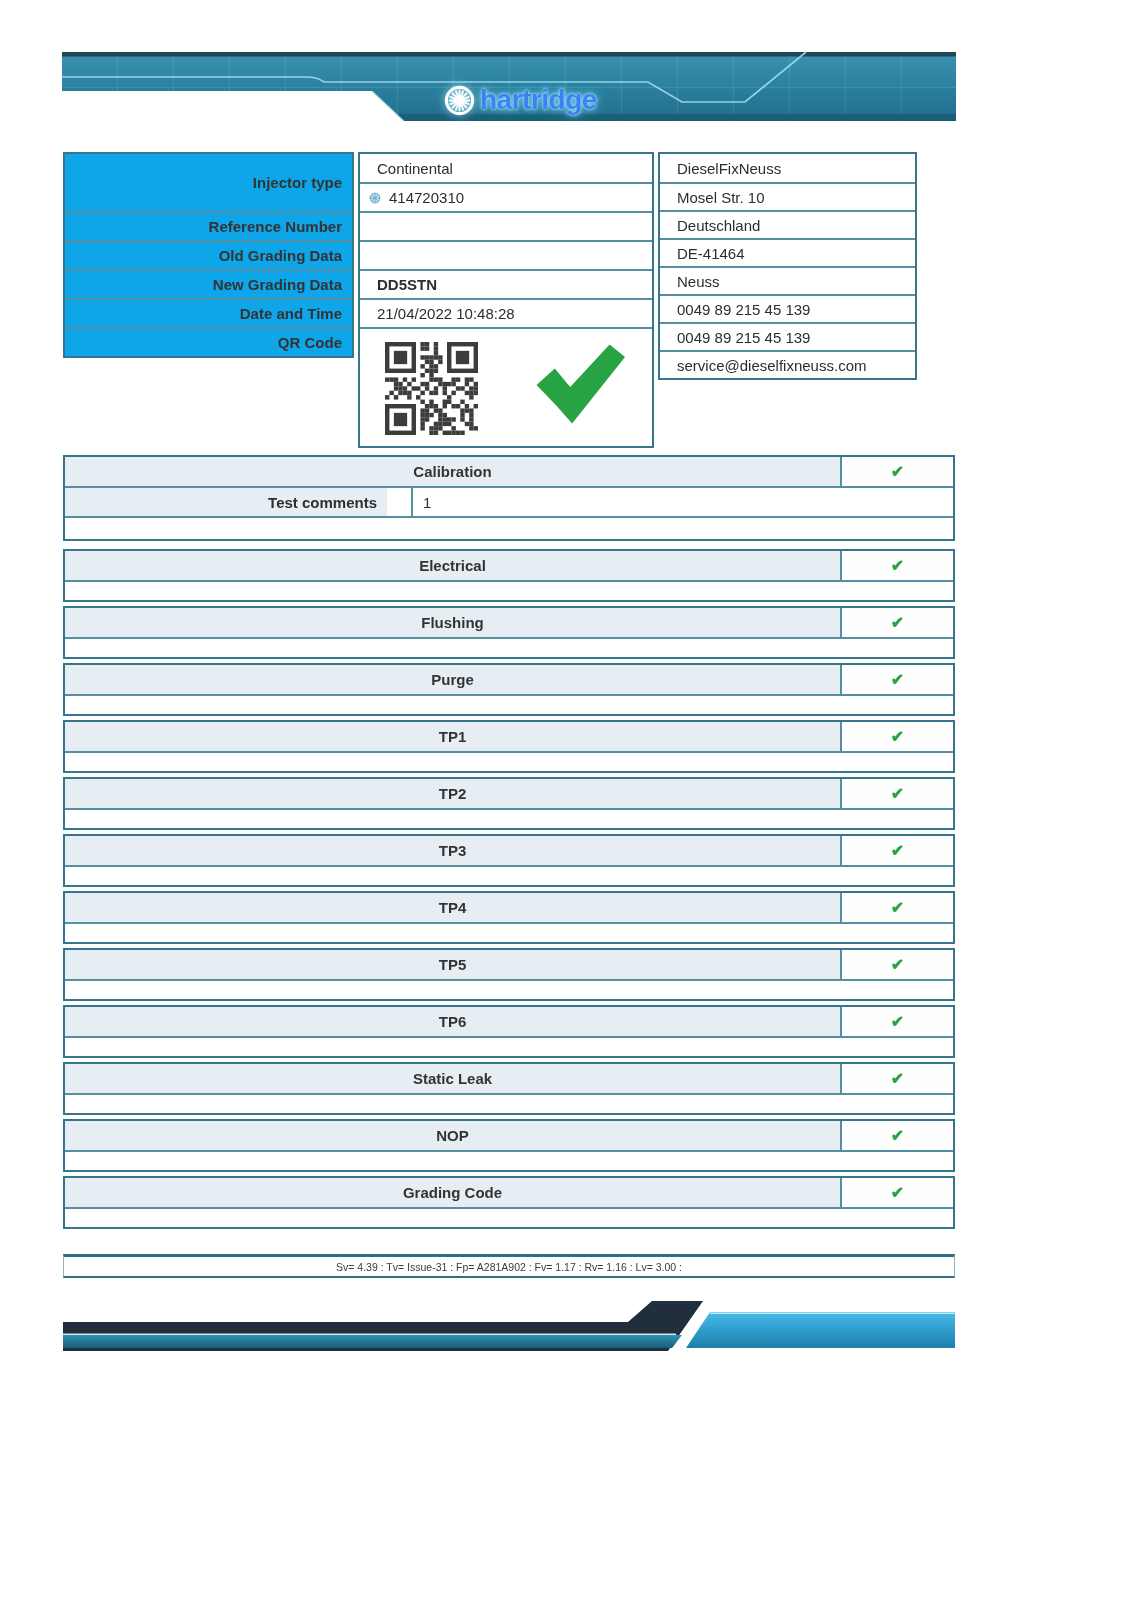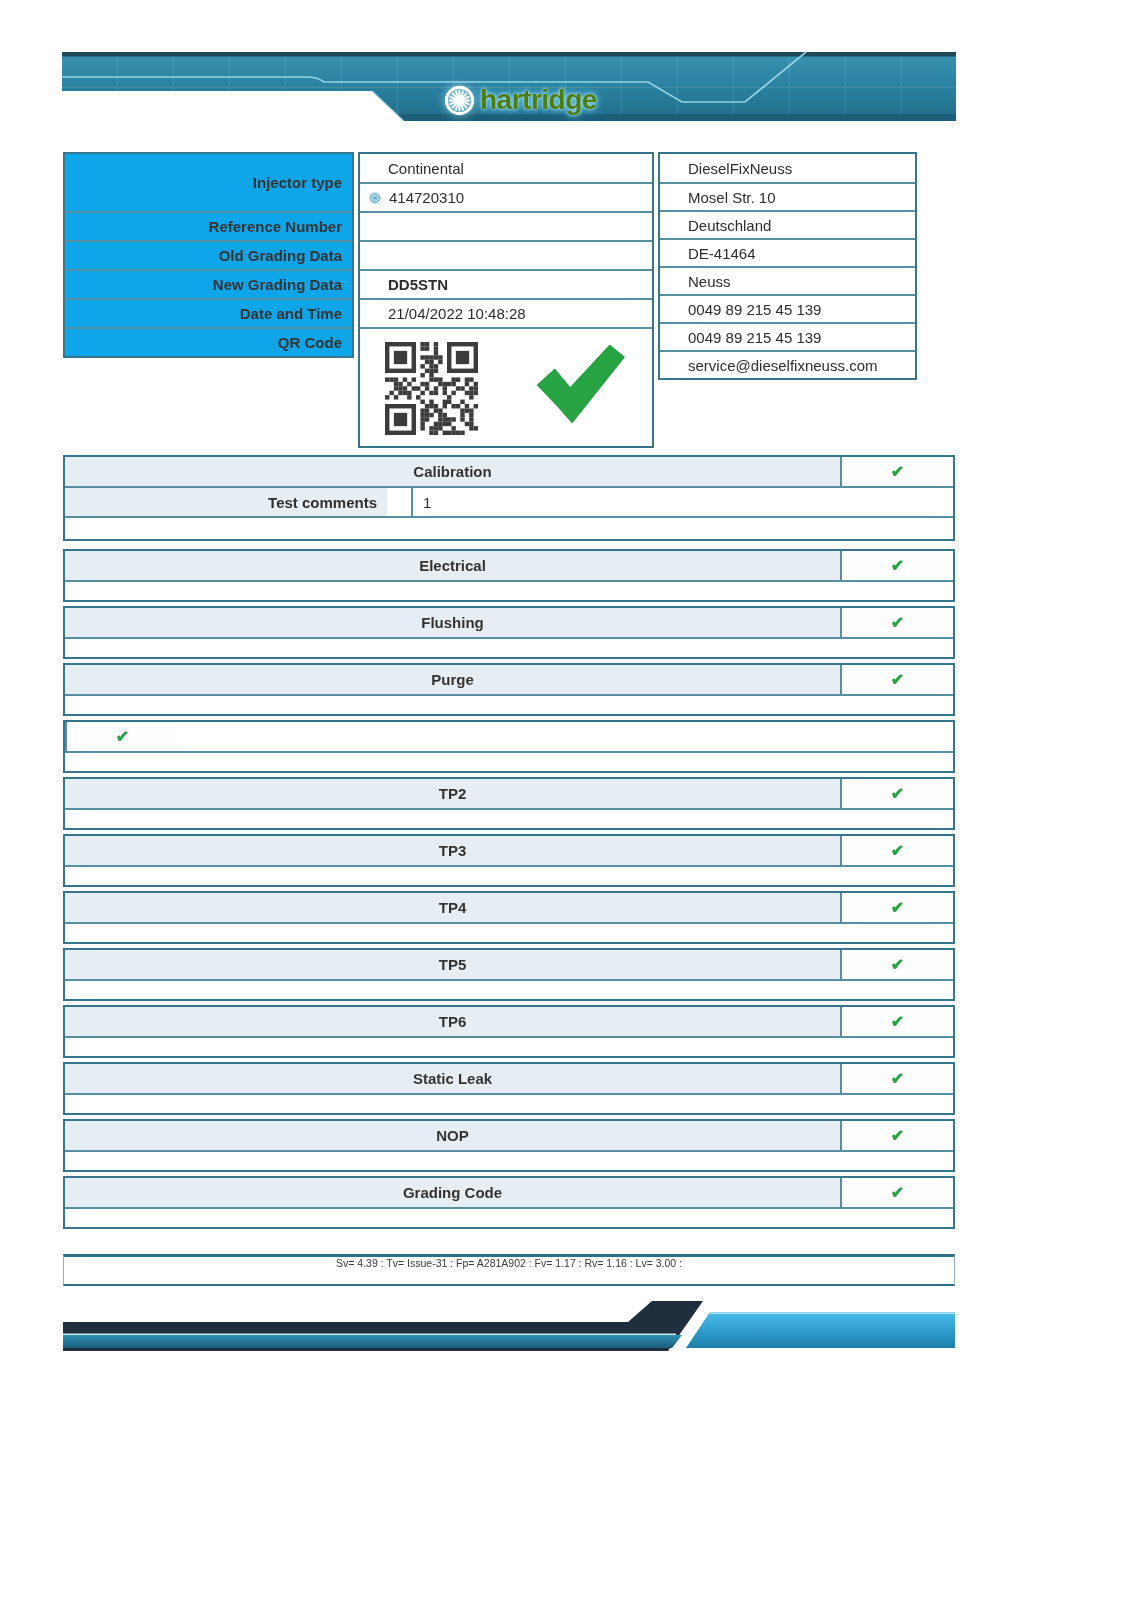--- a/index.html
+++ b/index.html
@@ -4,35 +4,35 @@
 <style>
   * { margin:0; padding:0; box-sizing:border-box; }
   html,body { background:#ffffff; }
   body { font-family:"Liberation Sans", sans-serif; color:#2e2e2e; }
   .page { position:relative; width:1131px; height:1600px; background:#ffffff; overflow:hidden; }
 
   
   .banner { position:absolute; left:62px; top:50px; width:894px; height:76px; }
   .brand { position:absolute; left:444px; top:84px; height:32px; display:flex; align-items:center; gap:5px; z-index:3; }
   .brand .wordmark{
-    font-size:28px; font-weight:bold; color:#4d7c0f; letter-spacing:-0.5px;
+    font-size:28px; font-weight:bold; color:#3b82f6; letter-spacing:-0.5px;
     text-shadow:0 0 5px #9fe2f5, 0 0 12px #55c4e8, 0 0 2px #ffffff;
   }
   .wheel { filter: drop-shadow(0 0 4px #9fe2f5); }
 
   
   .col { position:absolute; border:2px solid #35768c; background:#ffffff; }
   .labels-col  { left:63px;  top:152px; width:291px; }
   .values-col  { left:358px; top:152px; width:296px; }
   .contact-col { left:658px; top:152px; width:259px; }
 
   .cell { position:relative; display:flex; align-items:center; font-size:15px; }
   .cell + .cell { border-top:2px solid #568ea2; }
   .lbl  { justify-content:flex-end; padding-right:10px; font-weight:bold; color:#333; background:#0ea5e9; }
-  .val  { padding-left:28px; background:#fff; color:#2d2d2d; }
+  .val  { padding-left:17px; background:#fff; color:#2d2d2d; }
   .h29 { height:29px; } .h57 { height:57px; } .h28 { height:28px; }
   .bold { font-weight:bold; }
   .serial { gap:8px; padding-left:9px; }
 
   .qr-cell { height:119px; background:#fff; border-top:2px solid #568ea2; position:relative; }
   .qr-box { position:absolute; left:25px; top:13px; }
   .big-check { position:absolute; left:165px; top:15px; }
 
   
   .tests { position:absolute; left:63px; top:455px; width:892px; }
@@ -46,24 +46,24 @@
   .checkmark { color:#27a344; font-size:16px; font-weight:bold; line-height:1; }
   .t-comments { display:flex; height:30px; border-top:2px solid #568ea2;gap:24px; }
   .t-com-label { width:322px; display:flex; align-items:center; justify-content:flex-end;
                  padding-right:10px; font-weight:bold; font-size:15px; background:#e7eef3; }
   .t-com-value { flex:1; display:flex; align-items:center; padding-left:10px;
                  font-size:15px; border-left:2px solid #568ea2; background:#fff; }
   .t-empty { height:23px; border-top:2px solid #568ea2; background:#fff; }
   .t-empty.small { height:20px; }
 
   
-  .version-bar { position:absolute; left:63px; top:1254px; width:892px; height:32px;
+  .version-bar { position:absolute; left:63px; top:1254px; width:892px; height:24px;
                  border-top:3px solid #2f7086; border-bottom:2px solid #2f7086;
                  border-left:1px solid #8fb3c0; border-right:1px solid #8fb3c0;
-                 display:flex; align-items:flex-start; justify-content:center;
+                 display:flex; align-items:center; justify-content:center;
                  font-size:10.5px; color:#3c3c3c; background:#fff; }
 
   
   .bottom-banner { position:absolute; left:62px; top:1298px; width:894px; height:58px; }
 </style>
 </head>
 <body>
 
 <div class="page">
 
@@ -349,20 +349,21 @@
         <div class="t-title">Purge</div>
         <div class="t-check">
           <span class="checkmark">✔</span>
         </div>
       </div>
       <div class="t-empty small"></div>
     </div>
 
     <div class="block">
       <div class="t-header">
+        <div class="t-title">TP1</div>
         <div class="t-check">
           <span class="checkmark">✔</span>
         </div>
       </div>
       <div class="t-empty small"></div>
     </div>
 
     <div class="block">
       <div class="t-header">
         <div class="t-title">TP2</div>

